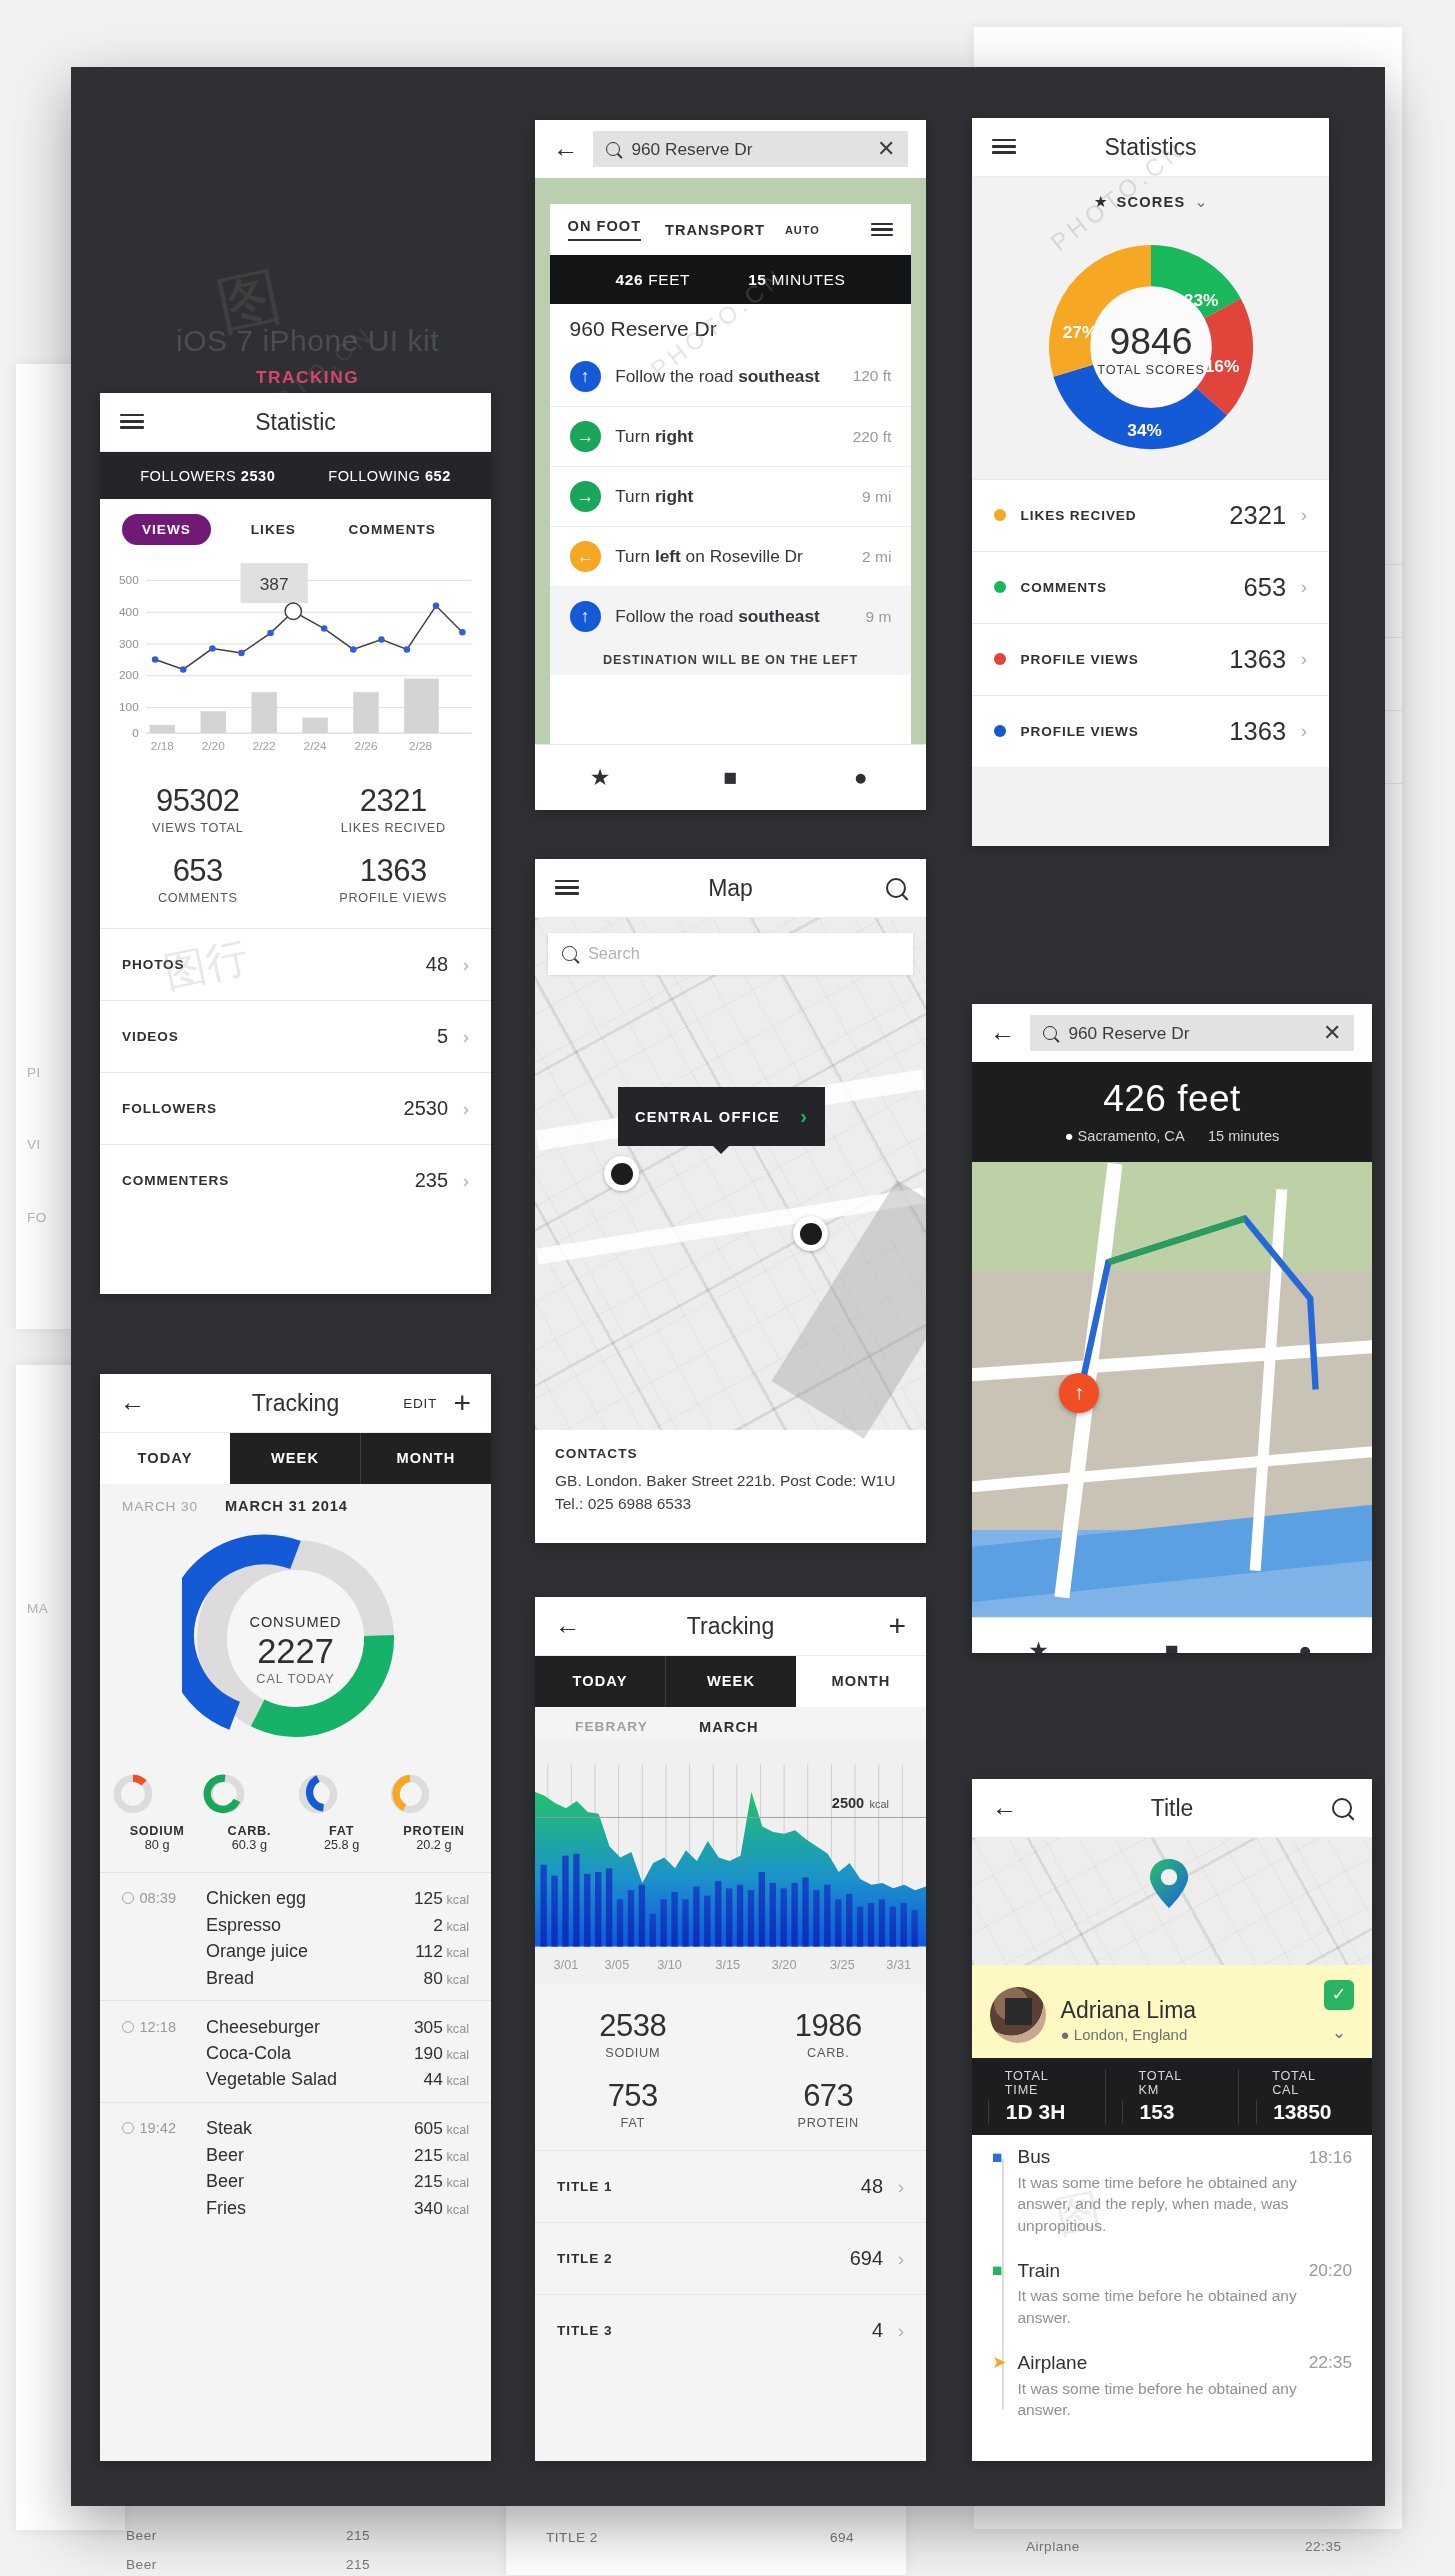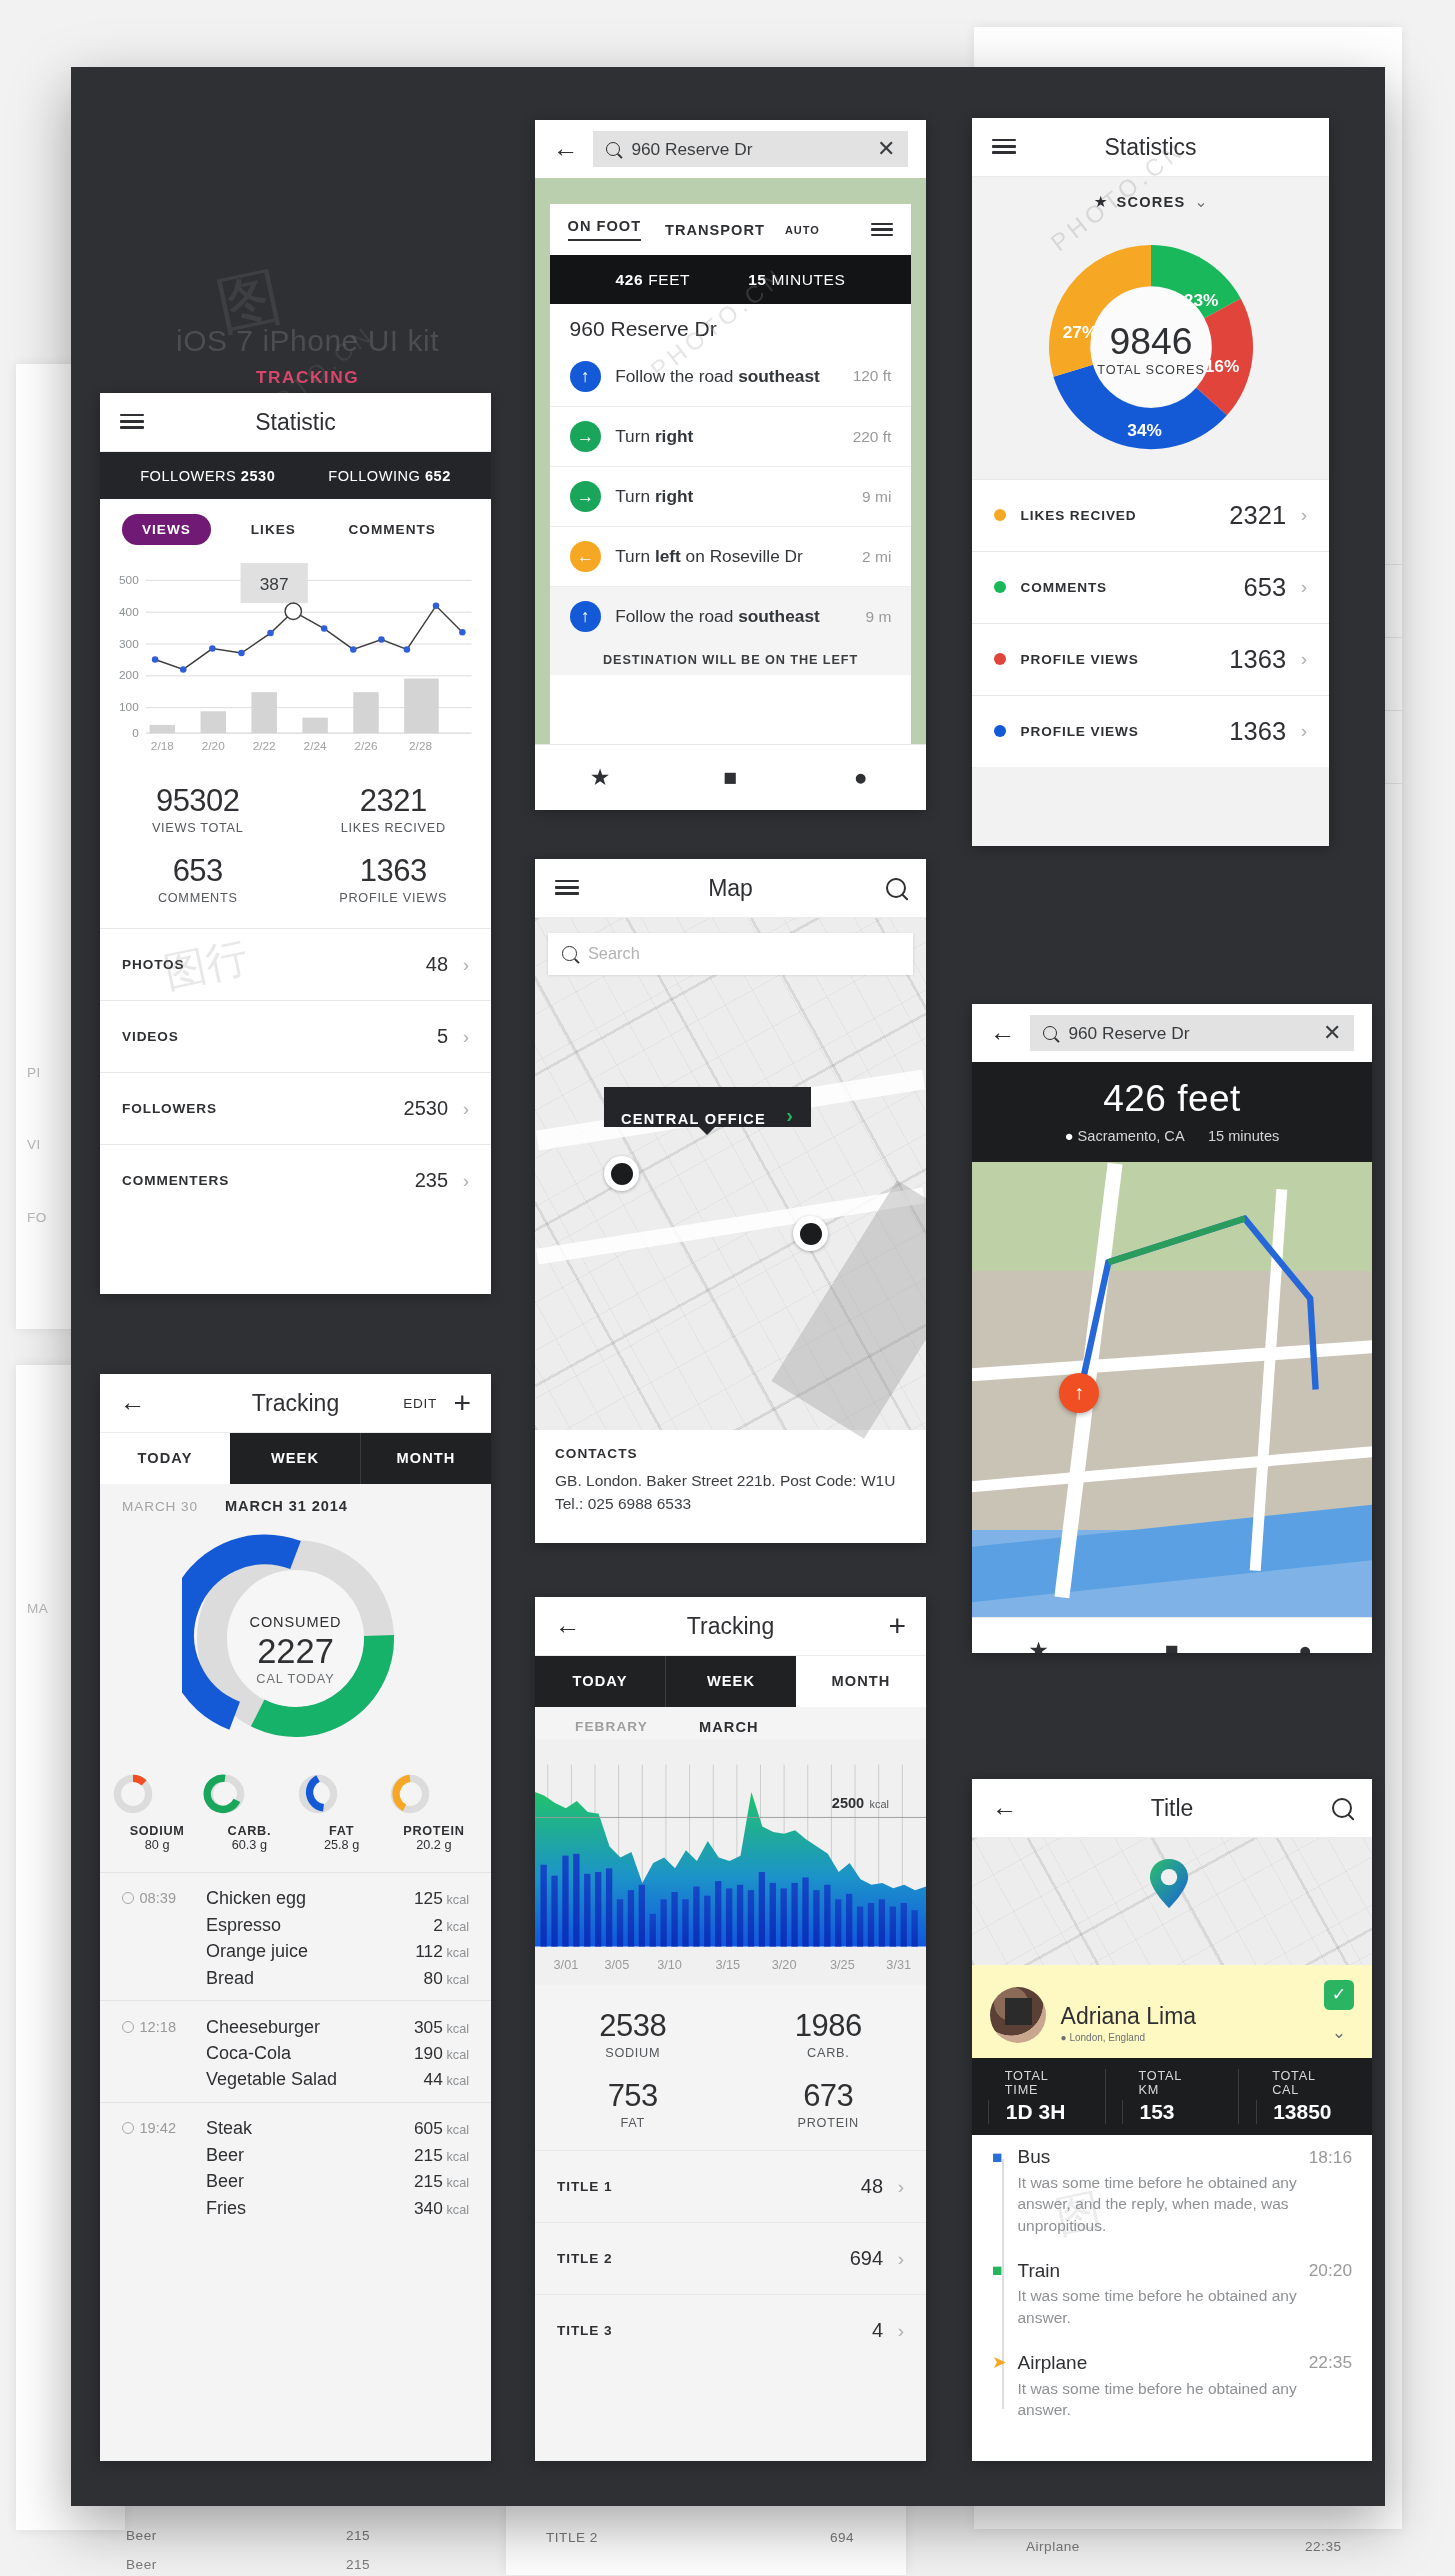--- a/index.html
+++ b/index.html
@@ -179,21 +179,21 @@
   .macro .mv { font-size:12.7px; color:#2f3033; }
 
   
   .prow { display:flex; align-items:flex-end; padding:14.6px 18px; gap:14.6px; background:#fef9c3; }
   .avatar { width:56px;height:56px;border-radius:50%;
      background:radial-gradient(circle at 38% 30%, #8c6a58 0 32%, #5a4035 33% 60%, #c9a68e 61% 100%);
      position:relative; overflow:hidden; flex:none;}
   .avatar::after{content:"";position:absolute;left:14.6px;top:11px;width:27px;height:27px;background:#2b2b2b;}
   .prow .pn { flex:1; }
   .prow .pn .nm { font-size:23px; color:#2f3033; }
-  .prow .pn .loc { font-size:10px; color:#6d7073; margin-top:2.7px; }
+  .prow .pn .loc { font-size:15px; color:#6d7073; margin-top:2.7px; }
   .okbox { width:30px;height:30px;border-radius:5.5px;background:#2bb563;color:#fff;
      display:flex;align-items:center;justify-content:center;font-size:17.3px;}
 
   .totbar { background:#1c1d1f; display:flex; padding:11px 0; }
   .totbar div { flex:1; padding:0 16.4px; border-left:0.9px solid #3b3d3f; }
   .totbar div:first-child { border-left:none; }
   .totbar .k { color:#d8d8d8; font-size:12.7px; letter-spacing:0.8px; }
   .totbar .v { color:#fff; font-size:21px; font-weight:700; margin-top:3.6px; }
 
   .trip { padding:11px 20px 12.7px 20px; position:relative; }
@@ -580,21 +580,21 @@
     <span class="mag" style="margin-left:auto;"></span>
   </div>
   <div class="mapbg" style="height:512px;">
     <div class="mapsearch">
       <span class="mag-sm"></span>
       <span class="ph">Search</span>
     </div>
     <div style="position:absolute;left:0;right:0;top:182px;height:20px;background:rgba(255,255,255,.85);transform:rotate(-9deg);"></div>
     <div style="position:absolute;left:0;right:0;top:300px;height:16.4px;background:rgba(255,255,255,.85);transform:rotate(-9deg);"></div>
     <div style="position:absolute;left:291px;top:273px;width:109px;height:237px;background:rgba(150,150,150,.35);transform:rotate(32deg);"></div>
-    <div class="tooltip" style="left:69px;top:169px;width:207px;height:40px;align-items:flex-end;">
+    <div class="tooltip" style="left:83px;top:169px;width:207px;height:59px;">
       <span>CENTRAL OFFICE</span>
       <span style="color:#20b45c;font-size:20px;">›</span>
     </div>
     <div class="mdot" style="left:69px;top:238px;">
         <i></i>
       </div>
     <div class="mdot" style="left:258px;top:298px;">
         <i></i>
       </div>
   </div>

